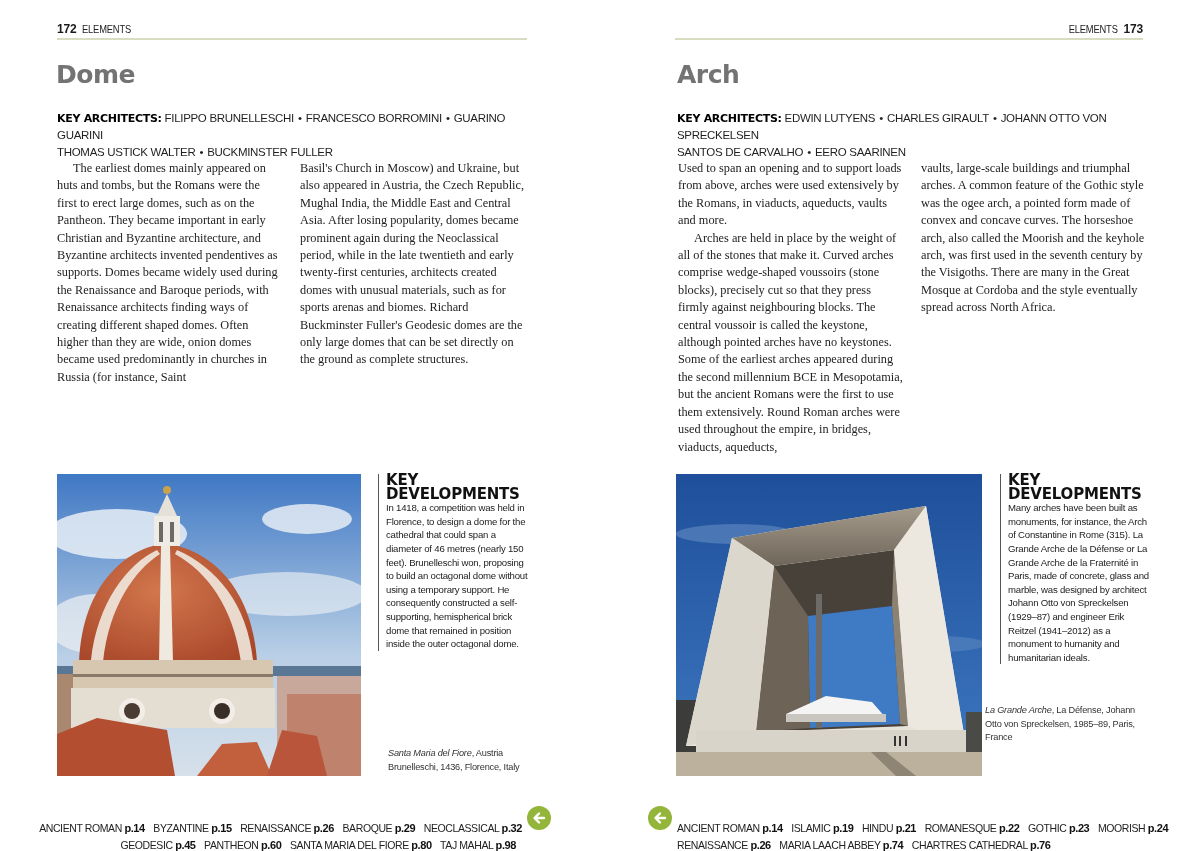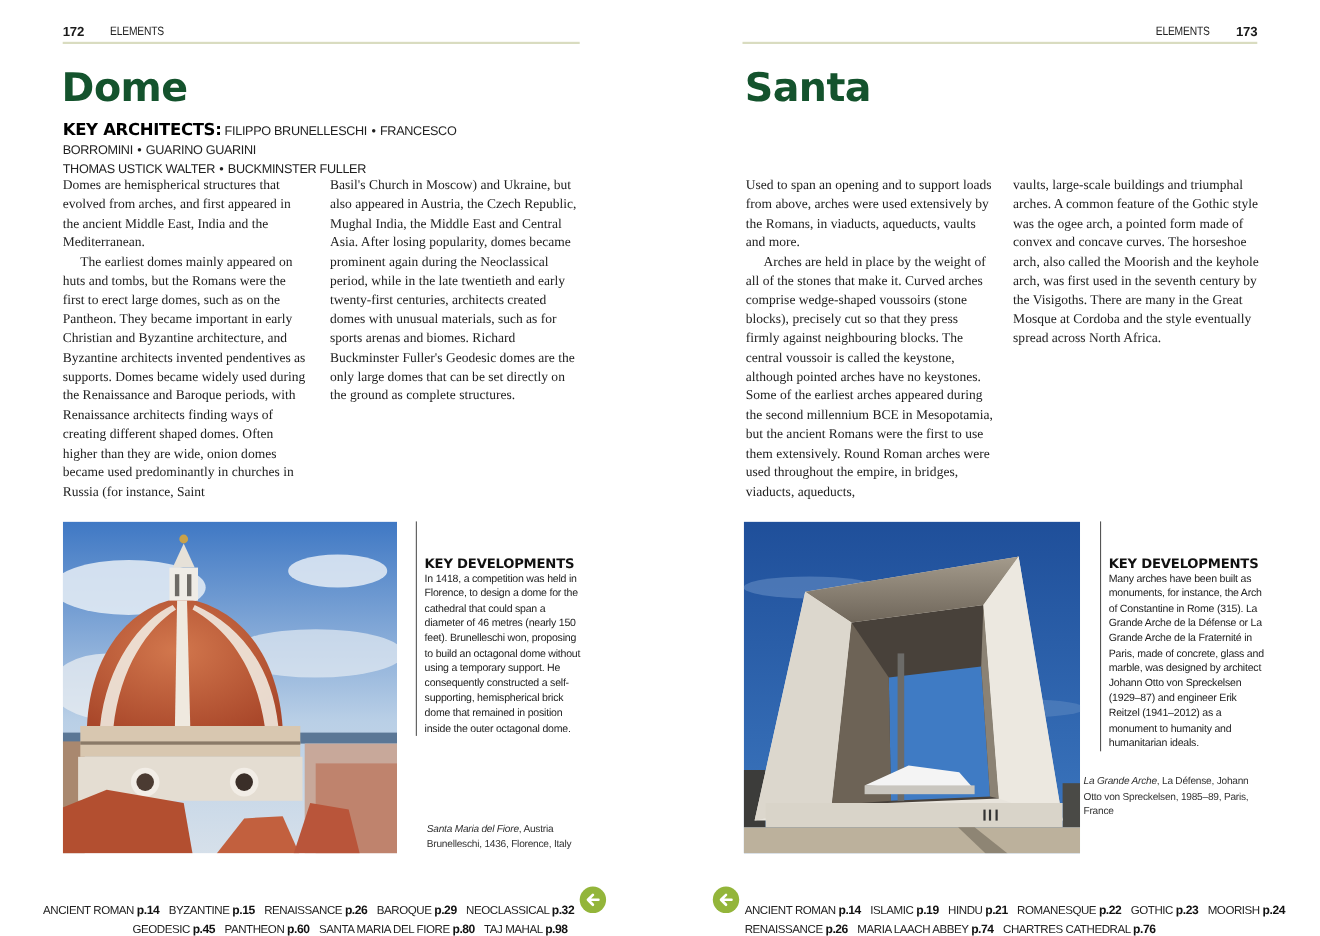--- a/index.html
+++ b/index.html
@@ -7,52 +7,52 @@
   body { position: relative; font-family: "Liberation Sans", sans-serif; color: #1a1a1a; }
 
   .page { position: absolute; top: 0; height: 851px; }
   .page-left { left: 0; width: 600px; }
   .page-right { left: 600px; width: 600px; }
 
   
   .running-head {
     position: absolute; top: 19px; height: 20px;
     font-family: "Liberation Sans", sans-serif; font-size: 12px;
-    display: flex; align-items: center; gap: 24px;
+    display: flex; align-items: center; gap: 6px;
     text-transform: uppercase; letter-spacing: -0.2px;
   }
   .page-left .running-head { left: 57px; }
   .page-right .running-head { right: 57px; }
   .running-head .num { font-weight: bold; font-size: 12px; }
   .running-head .section { font-size: 11px; color: #222; transform: scaleX(0.85); transform-origin: left center; }
   .page-right .running-head .section { transform-origin: right center; }
   .head-rule {
     position: absolute; top: 38px; height: 2px; background: #d9dcc0;
   }
   .page-left .head-rule { left: 57px; width: 470px; }
   .page-right .head-rule { left: 75px; width: 468px; }
 
   
   .title {
     position: absolute; top: 60px;
     font-family: "DejaVu Sans", sans-serif; font-weight: bold;
-    font-size: 36px; letter-spacing: -0.5px; color: #14532d;
+    font-size: 25px; letter-spacing: -0.5px; color: #737373;
   }
   .page-left .title { left: 56px; }
   .page-right .title { left: 77px; }
 
   
   .architects {
     position: absolute; top: 110px; width: 470px;
     font-size: 11.5px; line-height: 17px; text-transform: uppercase;
     letter-spacing: -0.3px; color: #1f1f1f;
   }
   .page-left .architects { left: 57px; }
   .page-right .architects { left: 77px; }
-  .architects .label { font-weight: bold; font-family: "DejaVu Sans", sans-serif; font-size: 15px; color: #000; }
+  .architects .label { font-weight: bold; font-family: "DejaVu Sans", sans-serif; font-size: 11px; color: #000; }
   .architects .sep { margin: 0 4px; }
 
   
   .col {
     position: absolute; top: 160px; width: 225px;
     font-family: "Liberation Serif", serif; font-size: 12.3px; line-height: 17.4px;
     color: #222;
   }
   .col p + p, .col .indent { text-indent: 16px; }
   .page-left .col-1 { left: 57px; }
@@ -67,21 +67,21 @@
   .photo svg { display: block; width: 100%; height: 100%; }
 
   
   .keydev {
     position: absolute; top: 474px; width: 150px;
     border-left: 1.5px solid #555; padding-left: 7px;
     font-size: 9.6px; line-height: 13.6px; color: #222; letter-spacing: -0.2px;
   }
   .page-left .keydev { left: 378px; }
   .page-right .keydev { left: 1000px; left: 400px; }
-  .keydev .kd-title { font-family: "DejaVu Sans", sans-serif; font-weight: bold; font-size: 12px; text-transform: uppercase; color: #111; display: block; margin-top: 32px; }
+  .keydev .kd-title { font-family: "DejaVu Sans", sans-serif; font-weight: bold; font-size: 15px; text-transform: uppercase; color: #111; display: block; }
 
   .caption {
     position: absolute; width: 155px;
     font-size: 9.2px; line-height: 13.5px; color: #333; letter-spacing: -0.2px;
   }
   .caption .cap-title { font-style: italic; }
   .page-left .caption { left: 388px; top: 747px; }
   .page-right .caption { left: 385px; top: 704px; }
 
   
@@ -114,21 +114,20 @@
 
   <h1 class="title">Dome</h1>
 
   <div class="architects">
     <span class="label">KEY ARCHITECTS:</span>
     <span>FILIPPO BRUNELLESCHI</span><span class="sep">•</span><span>FRANCESCO BORROMINI</span><span class="sep">•</span><span>GUARINO GUARINI</span><br>
     <span>THOMAS USTICK WALTER</span><span class="sep">•</span><span>BUCKMINSTER FULLER</span>
   </div>
 
   <div class="col col-1">
-    <p>Domes are hemispherical structures that evolved from arches, and first appeared in the ancient Middle East, India and the Mediterranean.</p>
     <p class="indent">The earliest domes mainly appeared on huts and tombs, but the Romans were the first to erect large domes, such as on the Pantheon. They became important in early Christian and Byzantine architecture, and Byzantine architects invented pendentives as supports. Domes became widely used during the Renaissance and Baroque periods, with Renaissance architects finding ways of creating different shaped domes. Often higher than they are wide, onion domes became used predominantly in churches in Russia (for instance, Saint</p>
   </div>
   <div class="col col-2">
     <p>Basil's Church in Moscow) and Ukraine, but also appeared in Austria, the Czech Republic, Mughal India, the Middle East and Central Asia. After losing popularity, domes became prominent again during the Neoclassical period, while in the late twentieth and early twenty-first centuries, architects created domes with unusual materials, such as for sports arenas and biomes. Richard Buckminster Fuller's Geodesic domes are the only large domes that can be set directly on the ground as complete structures.</p>
   </div>
 
   <div class="photo">
     <svg viewBox="0 0 304 302" preserveAspectRatio="none">
       <defs>
         <linearGradient id="skyL" x1="0" y1="0" x2="0" y2="1">
@@ -205,22 +204,27 @@
   </div>
 </div>
 
 <div class="page page-right">
   <div class="running-head">
     <span class="section">ELEMENTS</span>
     <span class="num">173</span>
   </div>
   <div class="head-rule"></div>
 
-  <h1 class="title">Santa</h1>
-
+  <h1 class="title">Arch</h1>
+
+  <div class="architects">
+    <span class="label">KEY ARCHITECTS:</span>
+    <span>EDWIN LUTYENS</span><span class="sep">•</span><span>CHARLES GIRAULT</span><span class="sep">•</span><span>JOHANN OTTO VON SPRECKELSEN</span><br>
+    <span>SANTOS DE CARVALHO</span><span class="sep">•</span><span>EERO SAARINEN</span>
+  </div>
 
   <div class="col col-1">
     <p>Used to span an opening and to support loads from above, arches were used extensively by the Romans, in viaducts, aqueducts, vaults and more.</p>
     <p class="indent">Arches are held in place by the weight of all of the stones that make it. Curved arches comprise wedge-shaped voussoirs (stone blocks), precisely cut so that they press firmly against neighbouring blocks. The central voussoir is called the keystone, although pointed arches have no keystones. Some of the earliest arches appeared during the second millennium BCE in Mesopotamia, but the ancient Romans were the first to use them extensively. Round Roman arches were used throughout the empire, in bridges, viaducts, aqueducts,</p>
   </div>
   <div class="col col-2">
     <p>vaults, large-scale buildings and triumphal arches. A common feature of the Gothic style was the ogee arch, a pointed form made of convex and concave curves. The horseshoe arch, also called the Moorish and the keyhole arch, was first used in the seventh century by the Visigoths. There are many in the Great Mosque at Cordoba and the style eventually spread across North Africa.</p>
   </div>
 
   <div class="photo">

